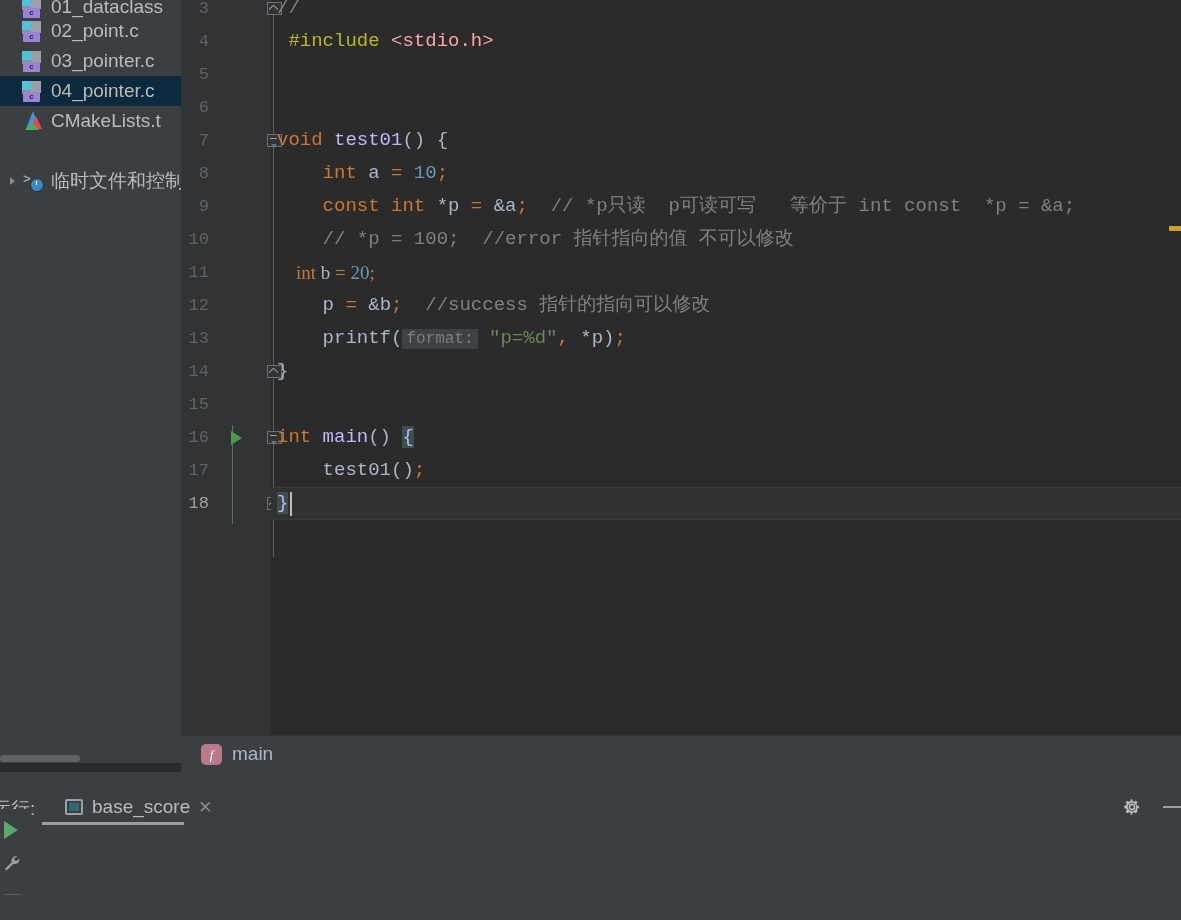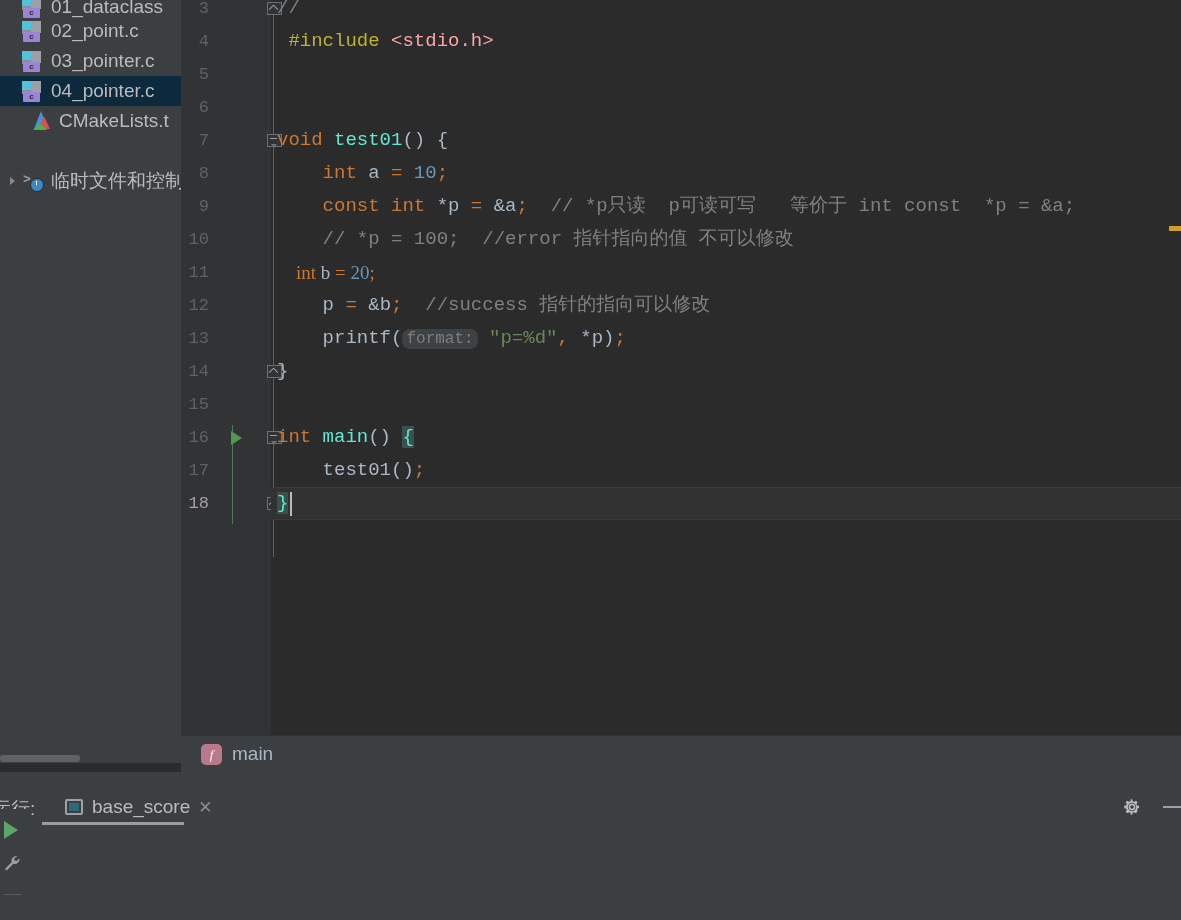--- a/index.html
+++ b/index.html
@@ -152,30 +152,30 @@
     font-size:19px;
   }
   .cline{
     position:absolute;left:0;white-space:pre;height:33px;line-height:33px;
   }
   .current-line-band{
     position:absolute;left:0;right:0;height:33px;background:#323232;
     border-top:1px solid #3a3a3a;border-bottom:1px solid #3a3a3a;box-sizing:border-box;
   }
   .kw{color:#cc7832;}
-  .fn{color:#5eead4;text-align:right;}
+  .fn{color:#c4b5fd;text-align:right;}
   .num{color:#6897bb;}
   .str{color:#6a8759;}
   .cmt{color:#808080;}
   .plain{color:#a9b7c6;}
   .macro{color:#bbb529;}
   .hdr{color:#fca5a5;}
   .brace-hl{background:#3b514d;}
   .hint{
-    background:#3f4244;color:#7a7f82;border-radius:8px;padding:1px 4px;
+    background:#3f4244;color:#7a7f82;border-radius:0;padding:1px 4px;
     font-size:16px;
     margin-top:40px;
   }
   .caret{
     position:absolute;width:2px;height:24px;background:#bbbbbb;
   }
   
   #warn-stripe{
     position:absolute;left:988px;top:226px;width:12px;height:5px;background:#c9a227;
   }
@@ -299,21 +299,21 @@
       <div class="tree-row selected" style="position: absolute; top: 76px; left: 0px; width: 181px;">
         <span class="arrow blank" style="width: 12px; flex: 0 0 12px;"></span>
         <span class="icon-cfile">
           <span class="sq-cyan"></span>
           <span class="sq-gray"></span>
           <span class="sq-gray2"></span>
           <span class="badge">c</span>
         </span>
         <span class="tree-label">04_pointer.c</span>
       </div>
-      <div class="tree-row" style="position: absolute; top: 106px; left: 8px; width: 181px;">
+      <div class="tree-row" style="position: absolute; top: 106px; left: 0px; width: 181px;">
         <span class="arrow blank" style="width: 12px; flex: 0 0 12px;"></span>
         <span class="icon-cmake">
           <span class="t-blue"></span>
           <span class="t-red"></span>
           <span class="t-green"></span>
         </span>
         <span class="tree-label">CMakeLists.t</span>
       </div>
       <div class="tree-row" style="position: absolute; top: 166px; left: 0px; width: 181px;">
         <span class="arrow"></span>

